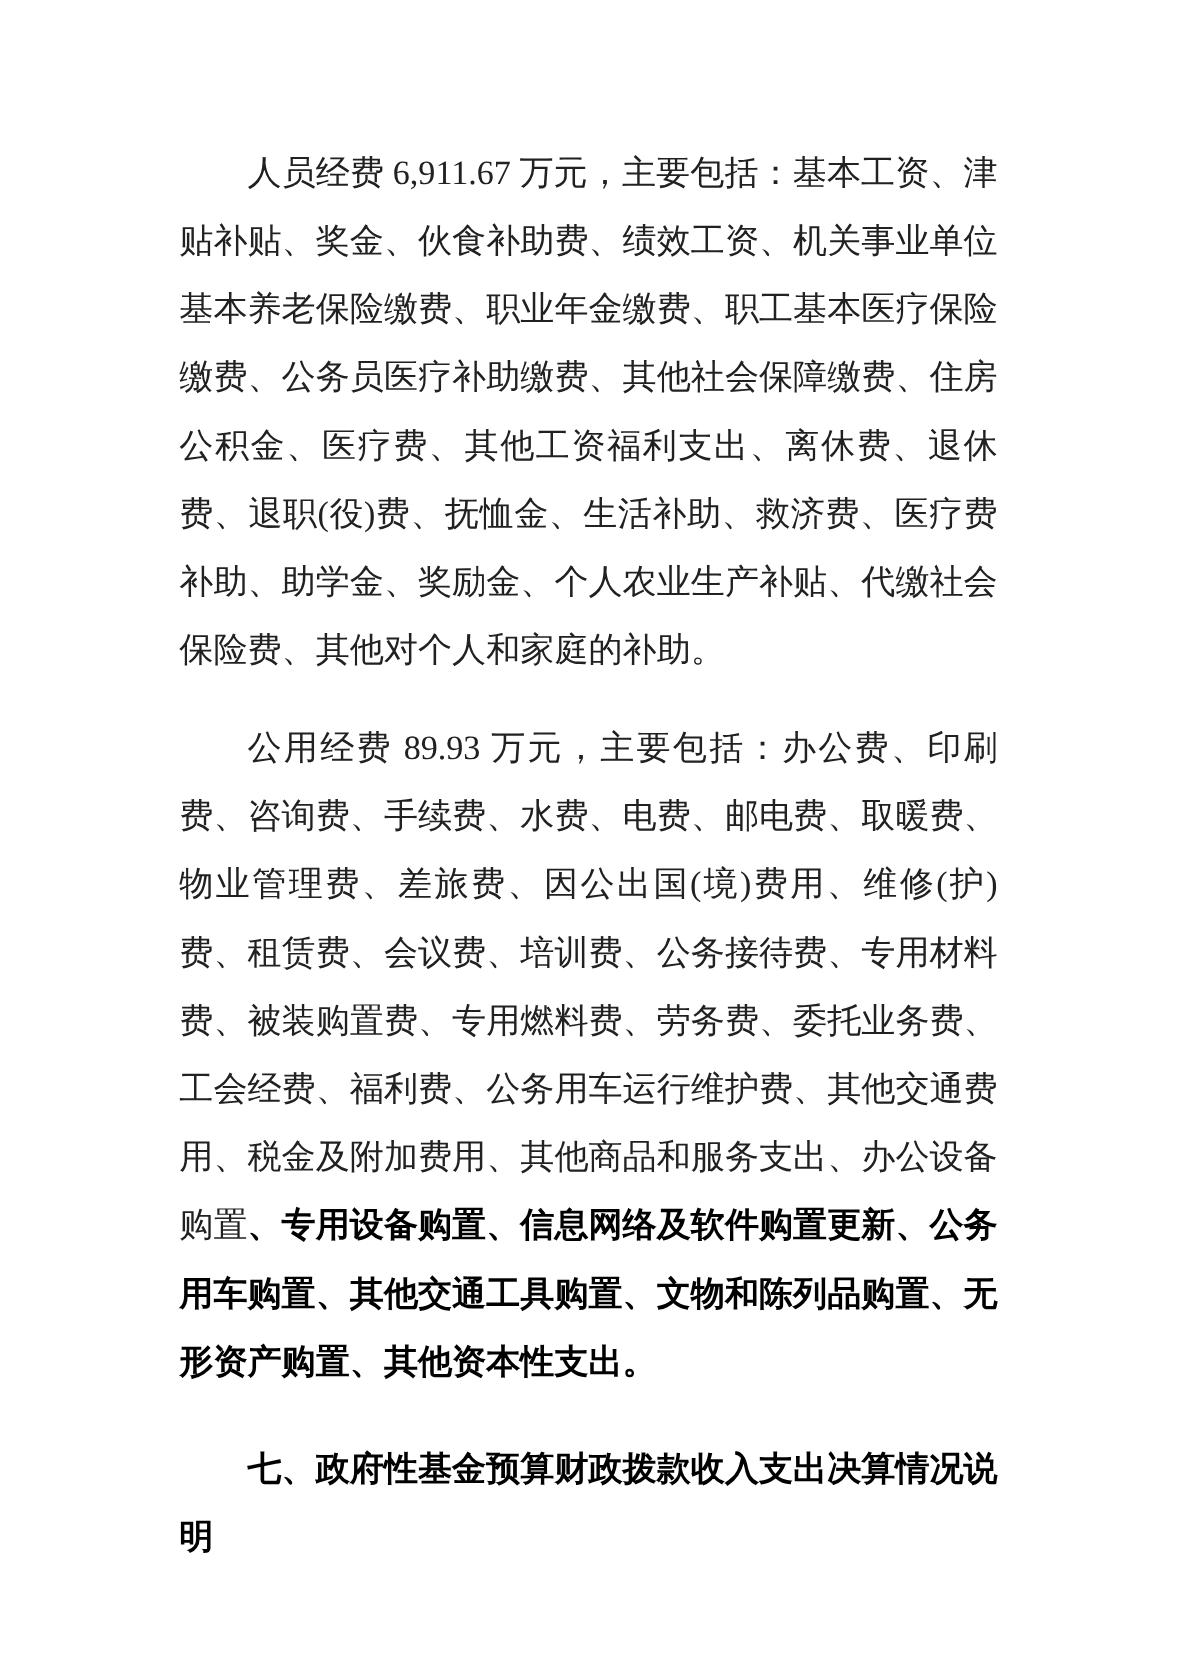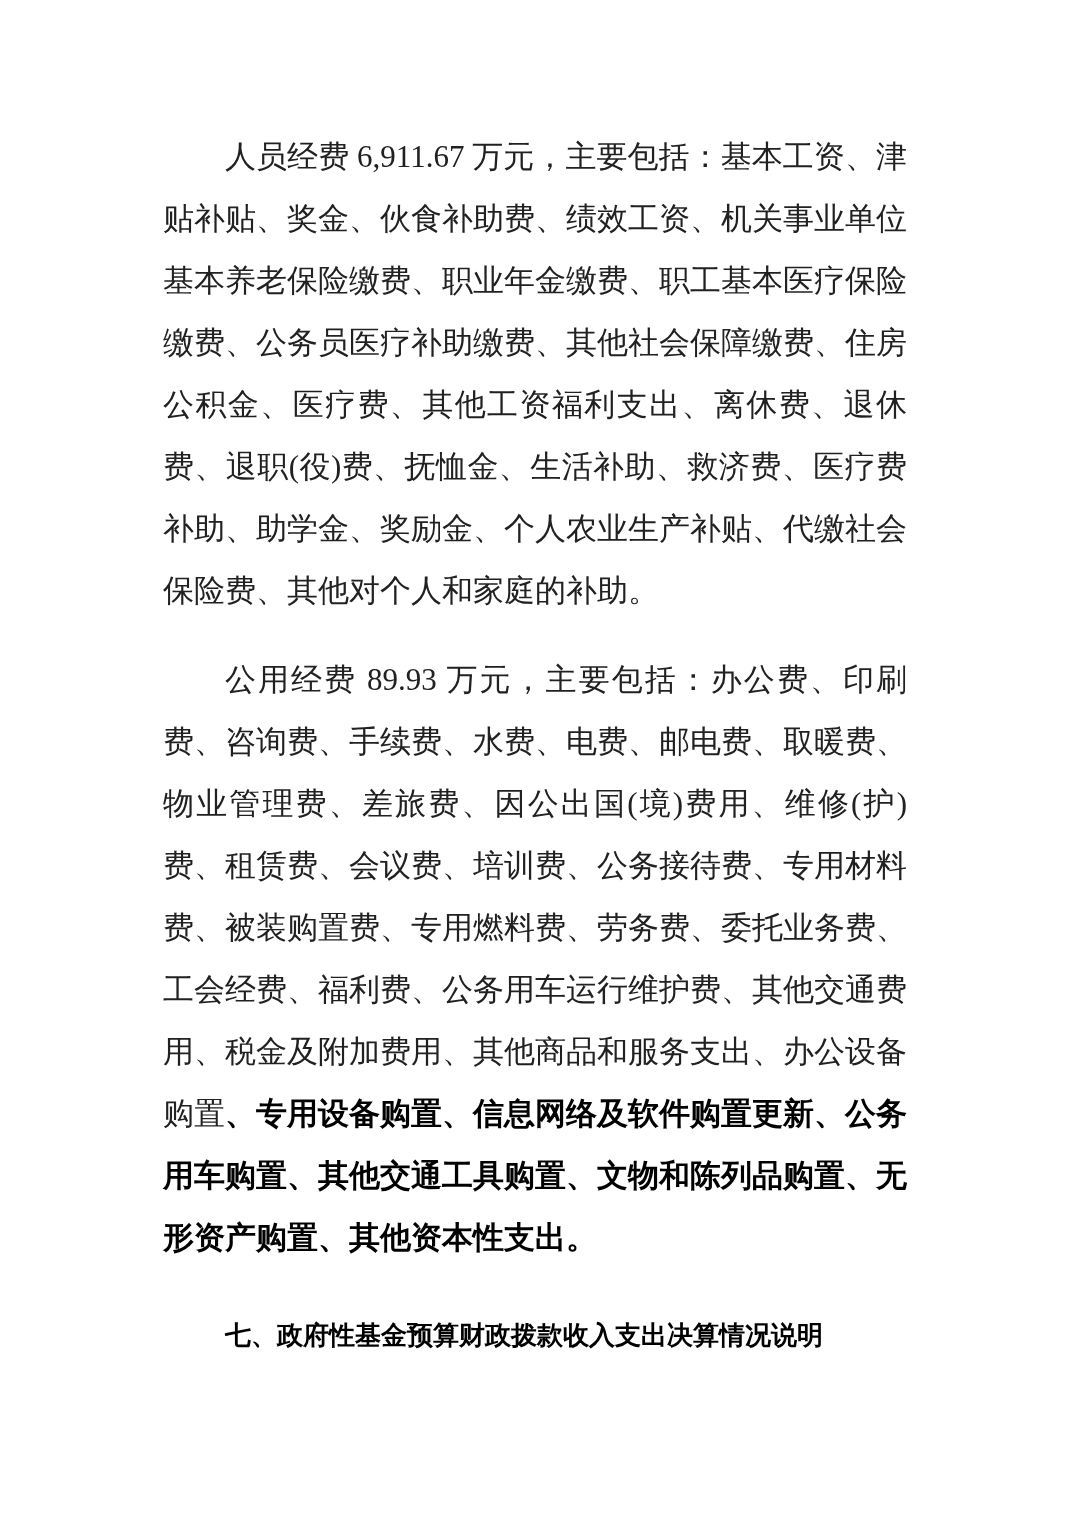--- a/index.html
+++ b/index.html
@@ -31,21 +31,21 @@
   }
   .bold-emphasis {
     font-family: "Liberation Sans", "DejaVu Sans", sans-serif;
     font-weight: 700;
     color: #000000;
   }
   .section-heading {
     margin: 35px 0 0 0;
     font-family: "Liberation Sans", "DejaVu Sans", sans-serif;
     font-weight: 700;
-    font-size: 26px;
+    font-size: 31px;
     line-height: 62px;
     color: #000000;
     text-indent: 62px;
     text-align: left;
   }
 </style>
 </head>
 <body>
 
 <div class="page">

